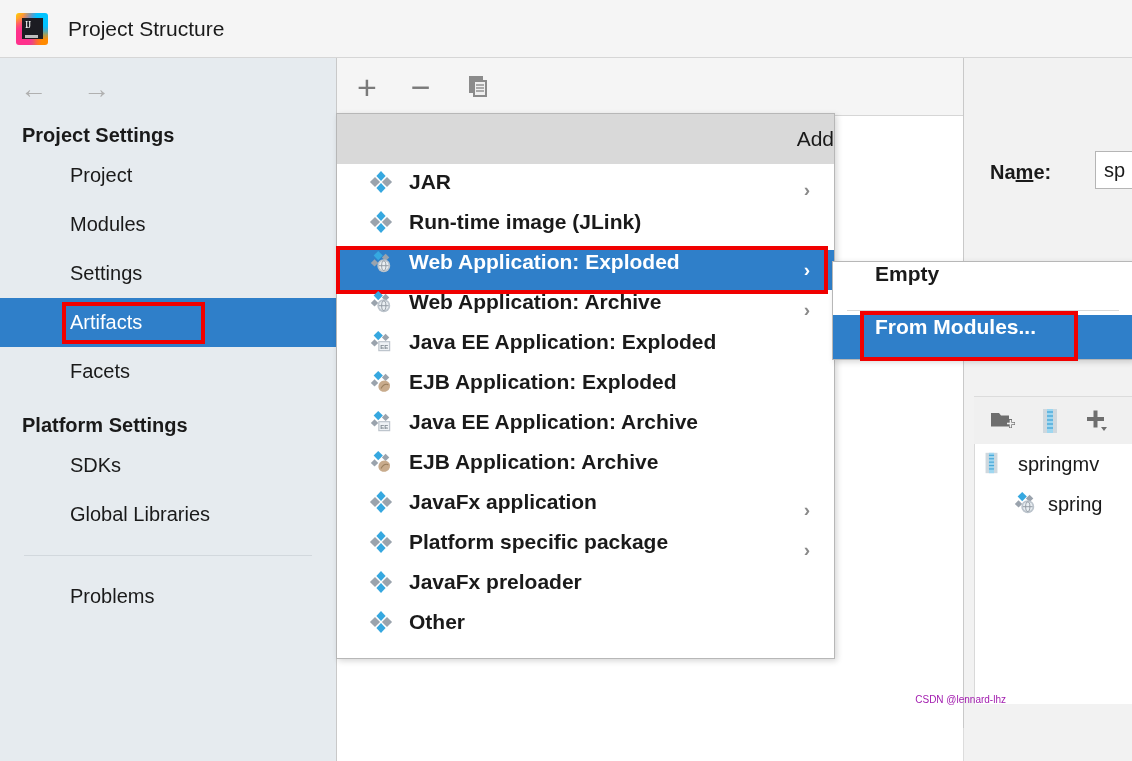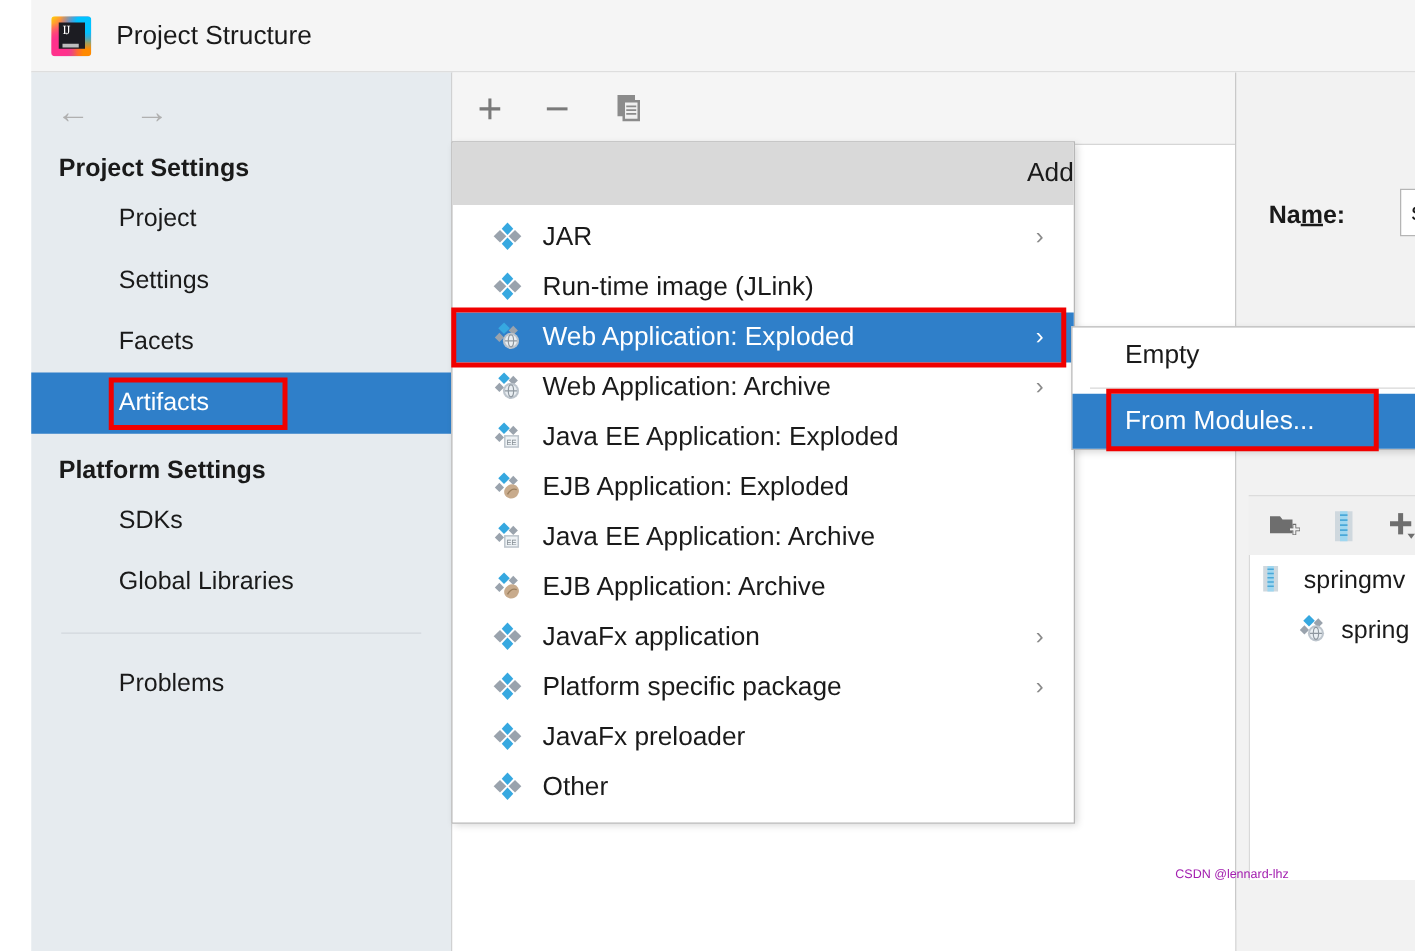--- a/index.html
+++ b/index.html
@@ -2,21 +2,21 @@
 <html><head>
 <meta charset="utf-8">
 <style>
   html,body{margin:0;padding:0;}
   body{
     width:1132px;height:761px;overflow:hidden;
     font-family:"Liberation Sans", sans-serif;
     background:#ffffff;
     -webkit-font-smoothing:antialiased;
   }
-  #root{position:relative;width:1016px;height:761px;margin-left:25px;}
+  #root{position:relative;width:1016px;height:761px;}
 
   
   .titlebar{
     position:absolute;left:0;top:0;width:1132px;height:57px;
     background:#f5f5f5;border-bottom:1px solid #d6d6d6;
     display:flex;align-items:center;
   }
   .ij-logo{
     position:relative;width:32px;height:32px;margin-left:16px;border-radius:3px;
     background:
@@ -122,22 +122,22 @@
     position:absolute;left:336px;top:113px;width:497px;
     background:#ffffff;border:1px solid #b7b7b7;
     box-shadow:2px 2px 6px rgba(0,0,0,.16);
   }
   .menu-header{
     height:50px;line-height:50px;text-align:right;
     background:#d9d9d9;font-size:21px;color:#1a1a1a;
   }
   .menu-list{padding:6px 0 8px 0;}
   .menu-item{
-    height:40px;display:flex;align-items:center;
-    font-size:21px;color:#1a1a1a;padding-left:32px;position:relative;
+    height:40px;display:flex;
+    font-size:21px;color:#1a1a1a;padding-left:32px;position:relative;font-weight:bold;
   }
   .menu-item.sel{background:#2f7fc9;color:#ffffff;}
   .menu-item .lbl{margin-left:14px;}
   .menu-item .arrow{
     position:absolute;right:24px;top:50%;transform:translateY(-50%);
     font-size:19px;color:#8a8a8a;
   }
   .menu-item.sel .arrow{color:#ffffff;}
 
   
@@ -170,28 +170,31 @@
     <div class="navbtns">
       <span class="navarrow">←</span>
       <span class="navarrow">→</span>
     </div>
 
     <div class="sb-group">Project Settings</div>
     <div class="sb-item">
       <span>Project</span>
     </div>
     <div class="sb-item">
+      <span>Modules</span>
+    </div>
+    <div class="sb-item">
       <span>Settings</span>
-    </div>
-    <div class="sb-item">
-      <span>Facets</span>
     </div>
     <div class="sb-item selected">
       <span>Artifacts</span>
       <span class="redbox" style="left:62px;top:4px;width:143px;height:42px;"></span>
+    </div>
+    <div class="sb-item">
+      <span>Facets</span>
     </div>
 
     <div class="sb-spacer"></div>
     <div class="sb-group">Platform Settings</div>
     <div class="sb-item">
       <span>SDKs</span>
     </div>
     <div class="sb-item">
       <span>Global Libraries</span>
     </div>

